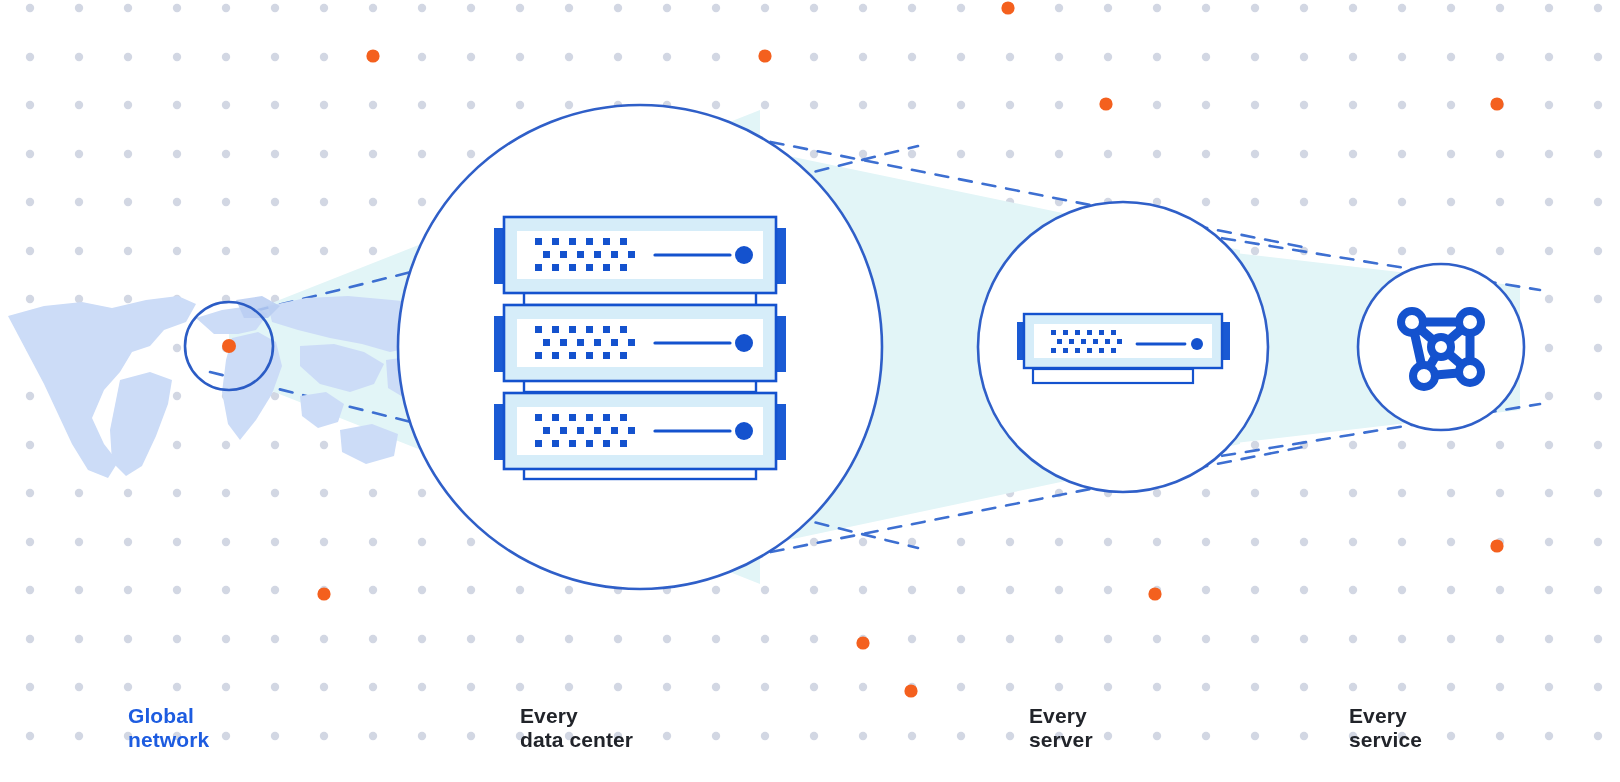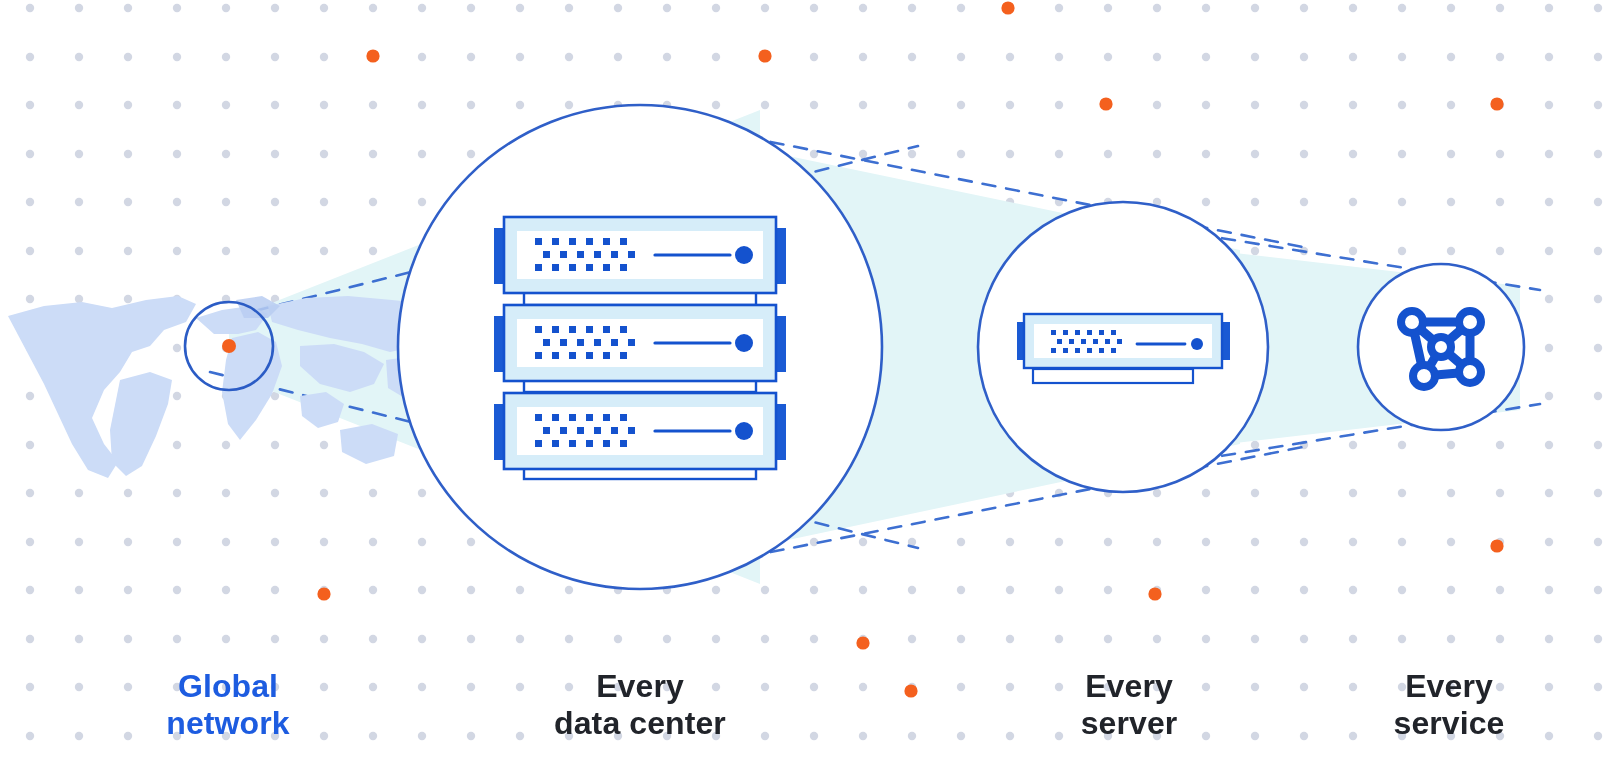--- a/index.html
+++ b/index.html
@@ -8,27 +8,27 @@
     background:#ffffff;
     font-family:"Liberation Sans","DejaVu Sans",sans-serif;
     overflow:hidden;
     position:relative;
   }
   #stage{position:absolute;inset:0;width:1620px;height:782px;}
   svg.layer{position:absolute;top:0;left:0;width:1620px;height:782px;display:block;}
   .labels{position:absolute;top:0;left:0;width:1620px;height:782px;pointer-events:none;}
   .label{
     position:absolute;
-    text-align:center;
-    font-size:32px;
+    font-size:21px;
     line-height:1.16;
     font-weight:700;
     color:#21242a;
     letter-spacing:0.1px;
     white-space:pre-line;
+    margin-top:36px;
   }
   .label.brand{color:#1d5ce0;}
 </style>
 </head>
 <body>
 
 <div id="stage">
 
   <svg class="layer" id="grid-layer" viewBox="0 0 1620 782" aria-hidden="true">
       <circle cx="30" cy="8" r="4.2" fill="#c3c9da" opacity="0.75"></circle>

